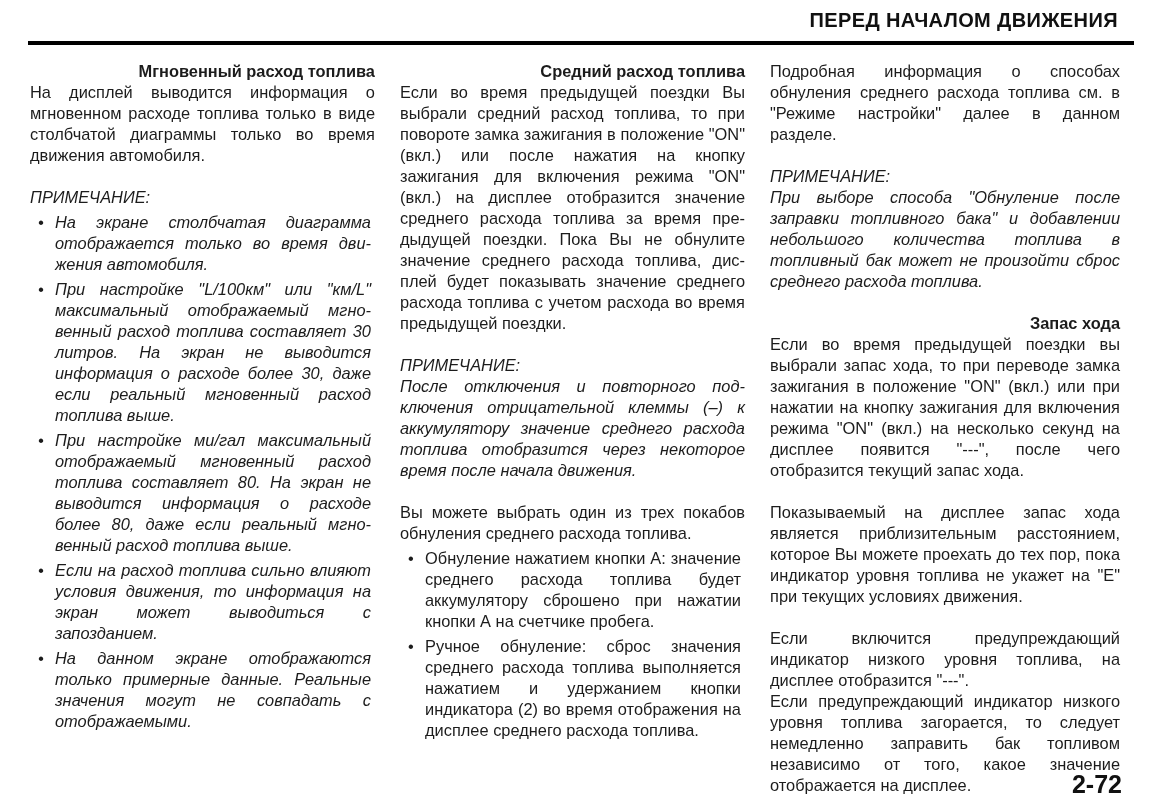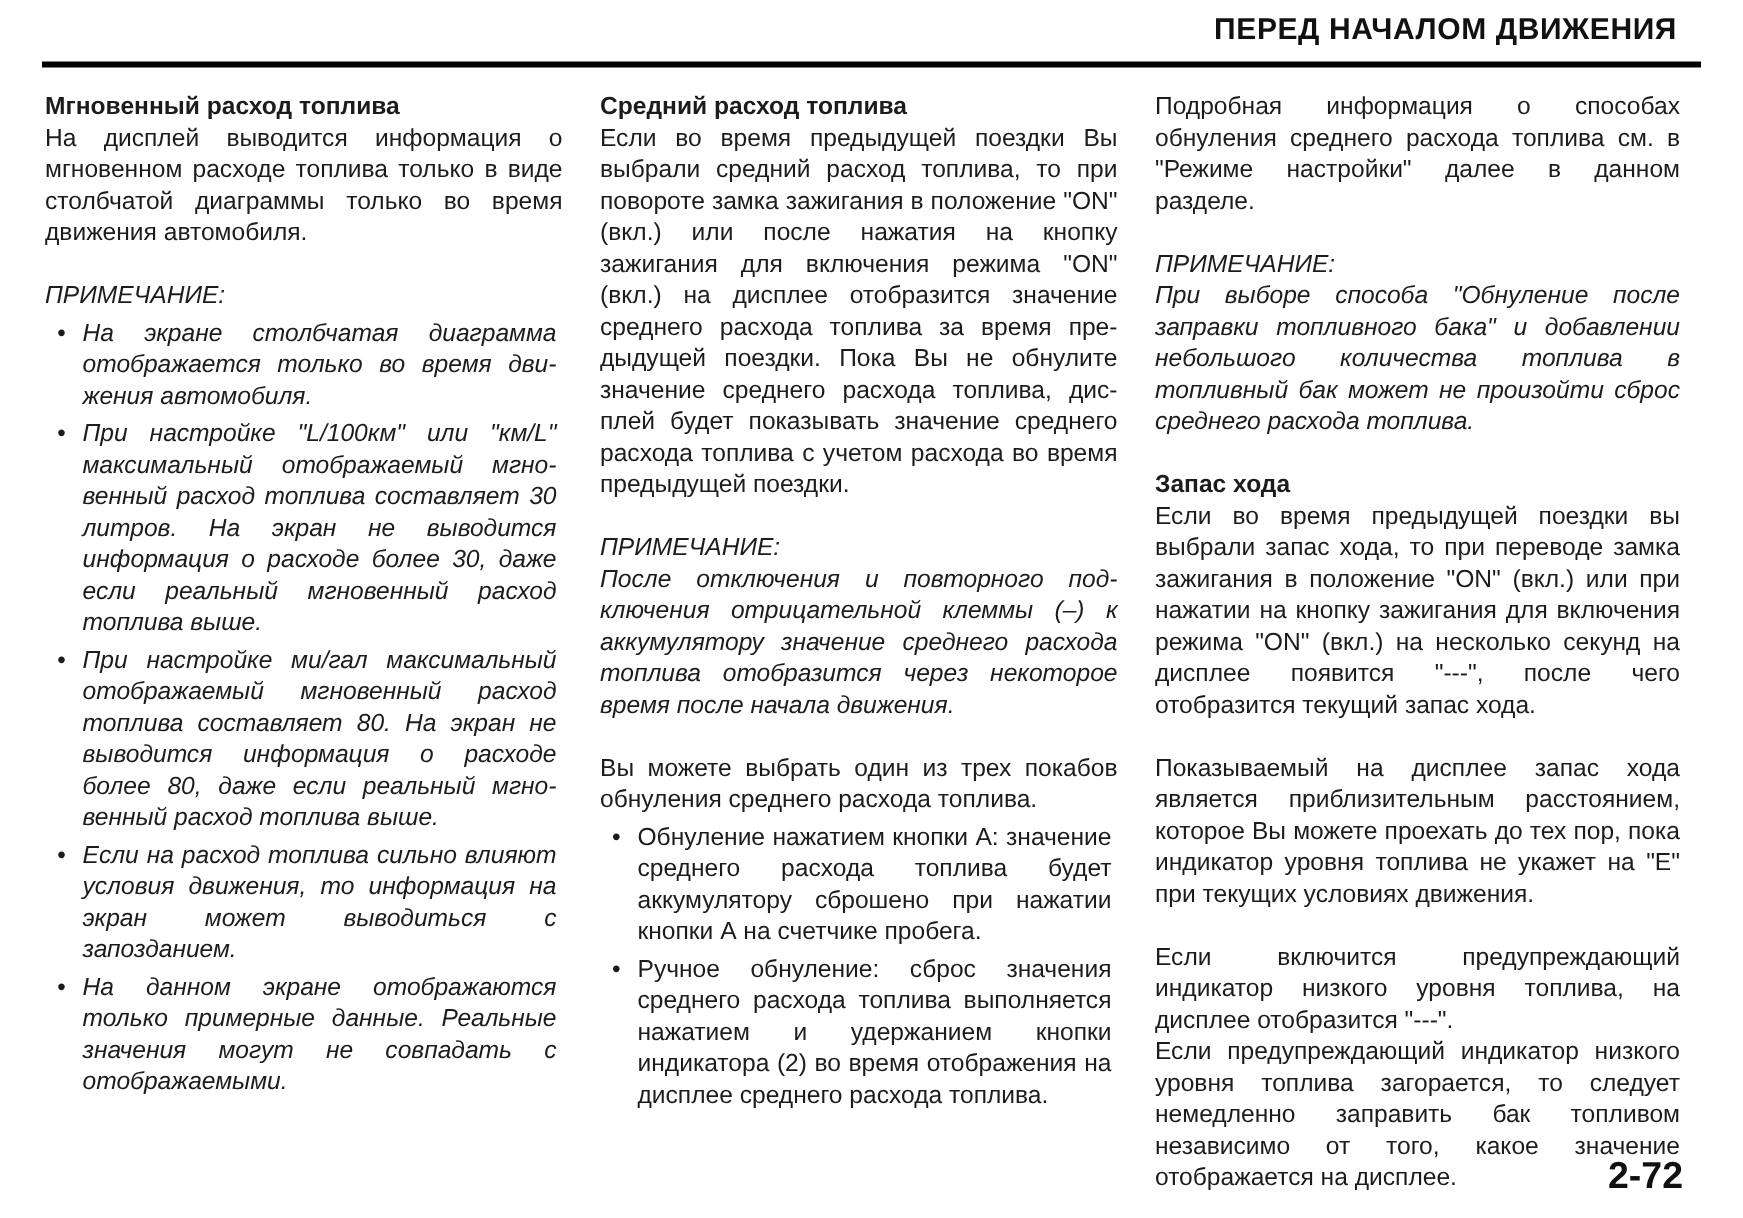--- a/index.html
+++ b/index.html
@@ -28,21 +28,21 @@
   }
   .col {
     width: 345px;
     font-size: 16.4px; line-height: 21px;
     text-align: justify;
     hyphens: manual;
     -webkit-hyphens: manual;
   }
   .col-right { width: 350px; }
 
-  .h { font-weight: 700; text-align: left; }
+  .h { font-weight: 700; text-align: right; }
   p.para { margin: 0; }
   .gap { height: 21px; }
   .note-label { font-style: italic; text-align: left; }
   p.note { margin: 0; font-style: italic; }
 
   ul.blist { list-style: none; margin: 0; padding: 0; }
   ul.blist li { position: relative; padding-left: 21px; margin: 4px; }
   ul.blist li::before { content: "\2022"; position: absolute; left: 4px; }
   ul.note-list li { font-style: italic; }
 

